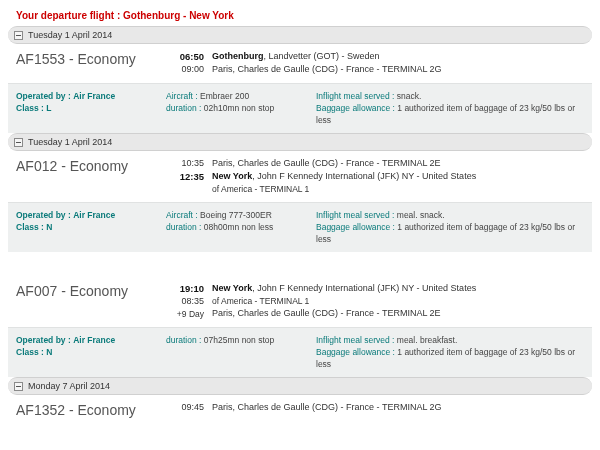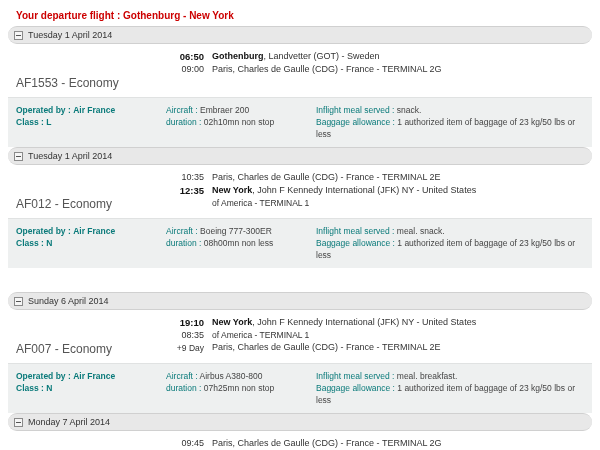--- a/index.html
+++ b/index.html
@@ -55,23 +55,22 @@
 
   .flight-row {
     display: flex;
     padding: 6px 6px 7px 8px;
     align-items: flex-start;
   }
   .col-flightno {
     width: 150px;
     flex: 0 0 150px;
     color: #555555;
-    font-size: 12px;
+    font-size: 14px;
     padding-top: 1px;
-    margin-top: 25px;
   }
   .col-times {
     width: 46px;
     flex: 0 0 46px;
     text-align: right;
     padding-right: 8px;
   }
   .time-strong { font-weight: bold; color: #111111; font-size: 9.5px; line-height: 13px; }
   .time-plain { color: #333333; font-size: 9px; line-height: 13px; }
   .time-sub { color: #333333; font-size: 8.5px; line-height: 12px; }
@@ -168,45 +167,40 @@
           <div class="det-line"><span class="teal">Baggage allowance :</span> <span class="det-val">1 authorized item of baggage of 23 kg/50 lbs or less</span></div>
         </div>
       </div>
     </div>
   </div>
 
   <div class="spacer"></div>
 
   <div class="section">
 
-    <div class="daybar">
-      <span class="minus-box"></span>
-      <span>Sunday 6 April 2014</span>
-    </div>
     <div class="flight-block">
       <div class="flight-row">
         <div class="col-flightno">AF007 - Economy</div>
         <div class="col-times">
           <div class="time-strong">19:10</div>
           <div class="time-plain">08:35</div>
           <div class="time-sub">+9 Day</div>
         </div>
         <div class="col-places">
           <div class="place-line"><span class="place-strong">New York</span><span>, John F Kennedy International (JFK) NY - United States</span></div>
           <div class="place-sub">of America - TERMINAL 1</div>
           <div class="place-line"><span class="place-strong"></span><span>Paris, Charles de Gaulle (CDG) - France - TERMINAL 2E</span></div>
         </div>
       </div>
       <div class="detail-row">
         <div class="det-col1">
           <div class="det-line"><span class="teal-b">Operated by :</span> <span class="teal-b">Air France</span></div>
           <div class="det-line"><span class="teal-b">Class :</span> <span class="teal-b">N</span></div>
         </div>
         <div class="det-col2">
-          <div class="det-line"><span class="teal">Aircraft :</span> <span class="det-val">Airbus A380-800</span></div>
           <div class="det-line"><span class="teal">duration :</span> <span class="det-val">07h25mn non stop</span></div>
         </div>
         <div class="det-col3">
           <div class="det-line"><span class="teal">Inflight meal served :</span> <span class="det-val">meal. breakfast.</span></div>
           <div class="det-line"><span class="teal">Baggage allowance :</span> <span class="det-val">1 authorized item of baggage of 23 kg/50 lbs or less</span></div>
         </div>
       </div>
     </div>
 
     <div class="daybar">

